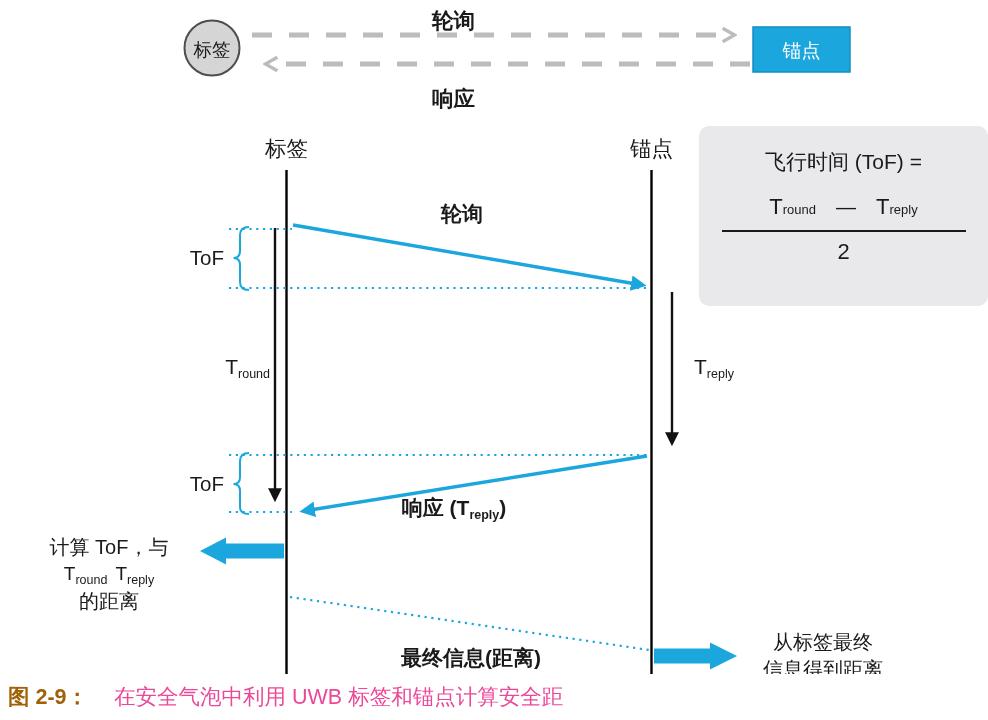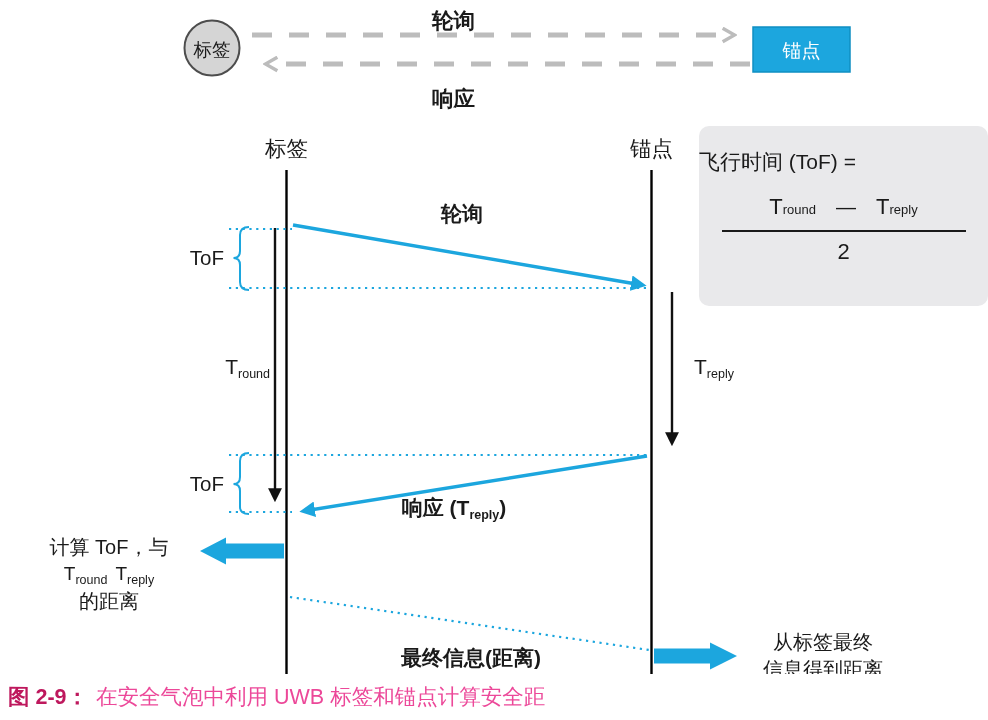--- a/index.html
+++ b/index.html
@@ -15,33 +15,33 @@
   .center{ text-align:center; }
   .right { text-align:right; }
   .sub   { font-size:12.5px; vertical-align:-4px; }
   .svg-layer { position:absolute; left:0; top:0; }
 
   
   .formula-card {
     position:absolute; left:683px; top:126px; width:289px; height:180px;
     background:#e9e9eb; border-radius:10px;
   }
-  .formula-title { margin-top:22px; font-size:21px; }
+  .formula-title { text-align:center; margin-top:22px; font-size:21px; }
   .fnum {
     display:flex; align-items:baseline; justify-content:center;
     margin-top:18px; font-size:22px;
   }
   .fsub { font-size:13px; vertical-align:-4px; }
   .fminus { margin:0 20px; font-size:20px; }
   .fbar { width:244px; height:2px; background:#1a1a1a; margin:10px auto 0 auto; }
   .fden { text-align:center; font-size:22px; margin-top:7px; }
 
   
   .caption { position:absolute; left:8px; top:682px; font-size:21.5px; white-space:nowrap; }
-  .caption .prefix { font-weight:bold; color:#be185d; margin-right:8px; }
+  .caption .prefix { font-weight:bold; color:#a16207; margin-right:26px; }
   .caption .text { color:#ec4899; }
 
   .note { line-height:1.18; }
 </style>
 </head>
 <body>
 
 <div class="stage">
 
   <div class="clip">

